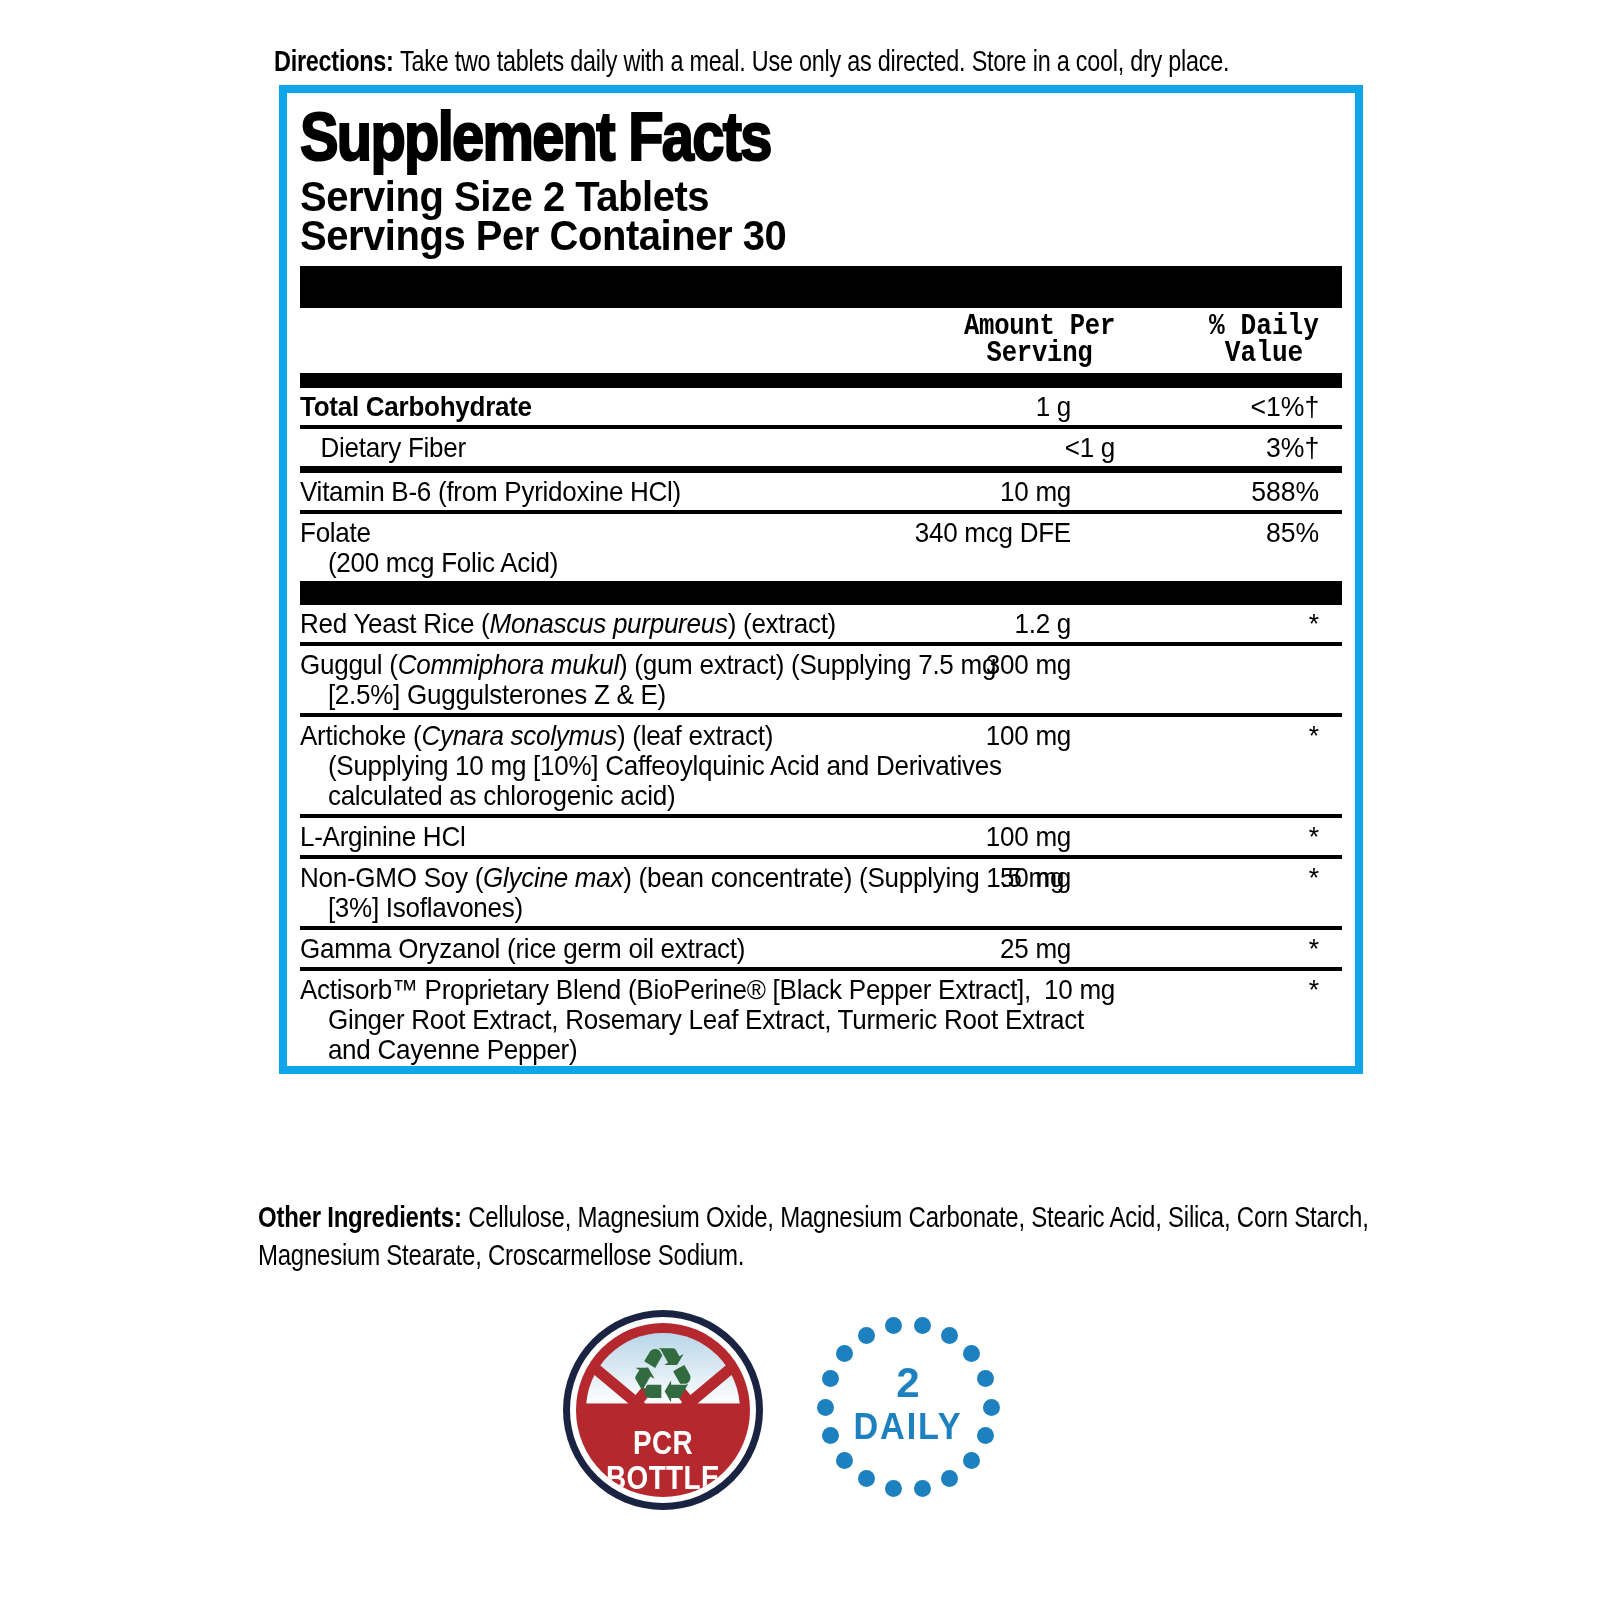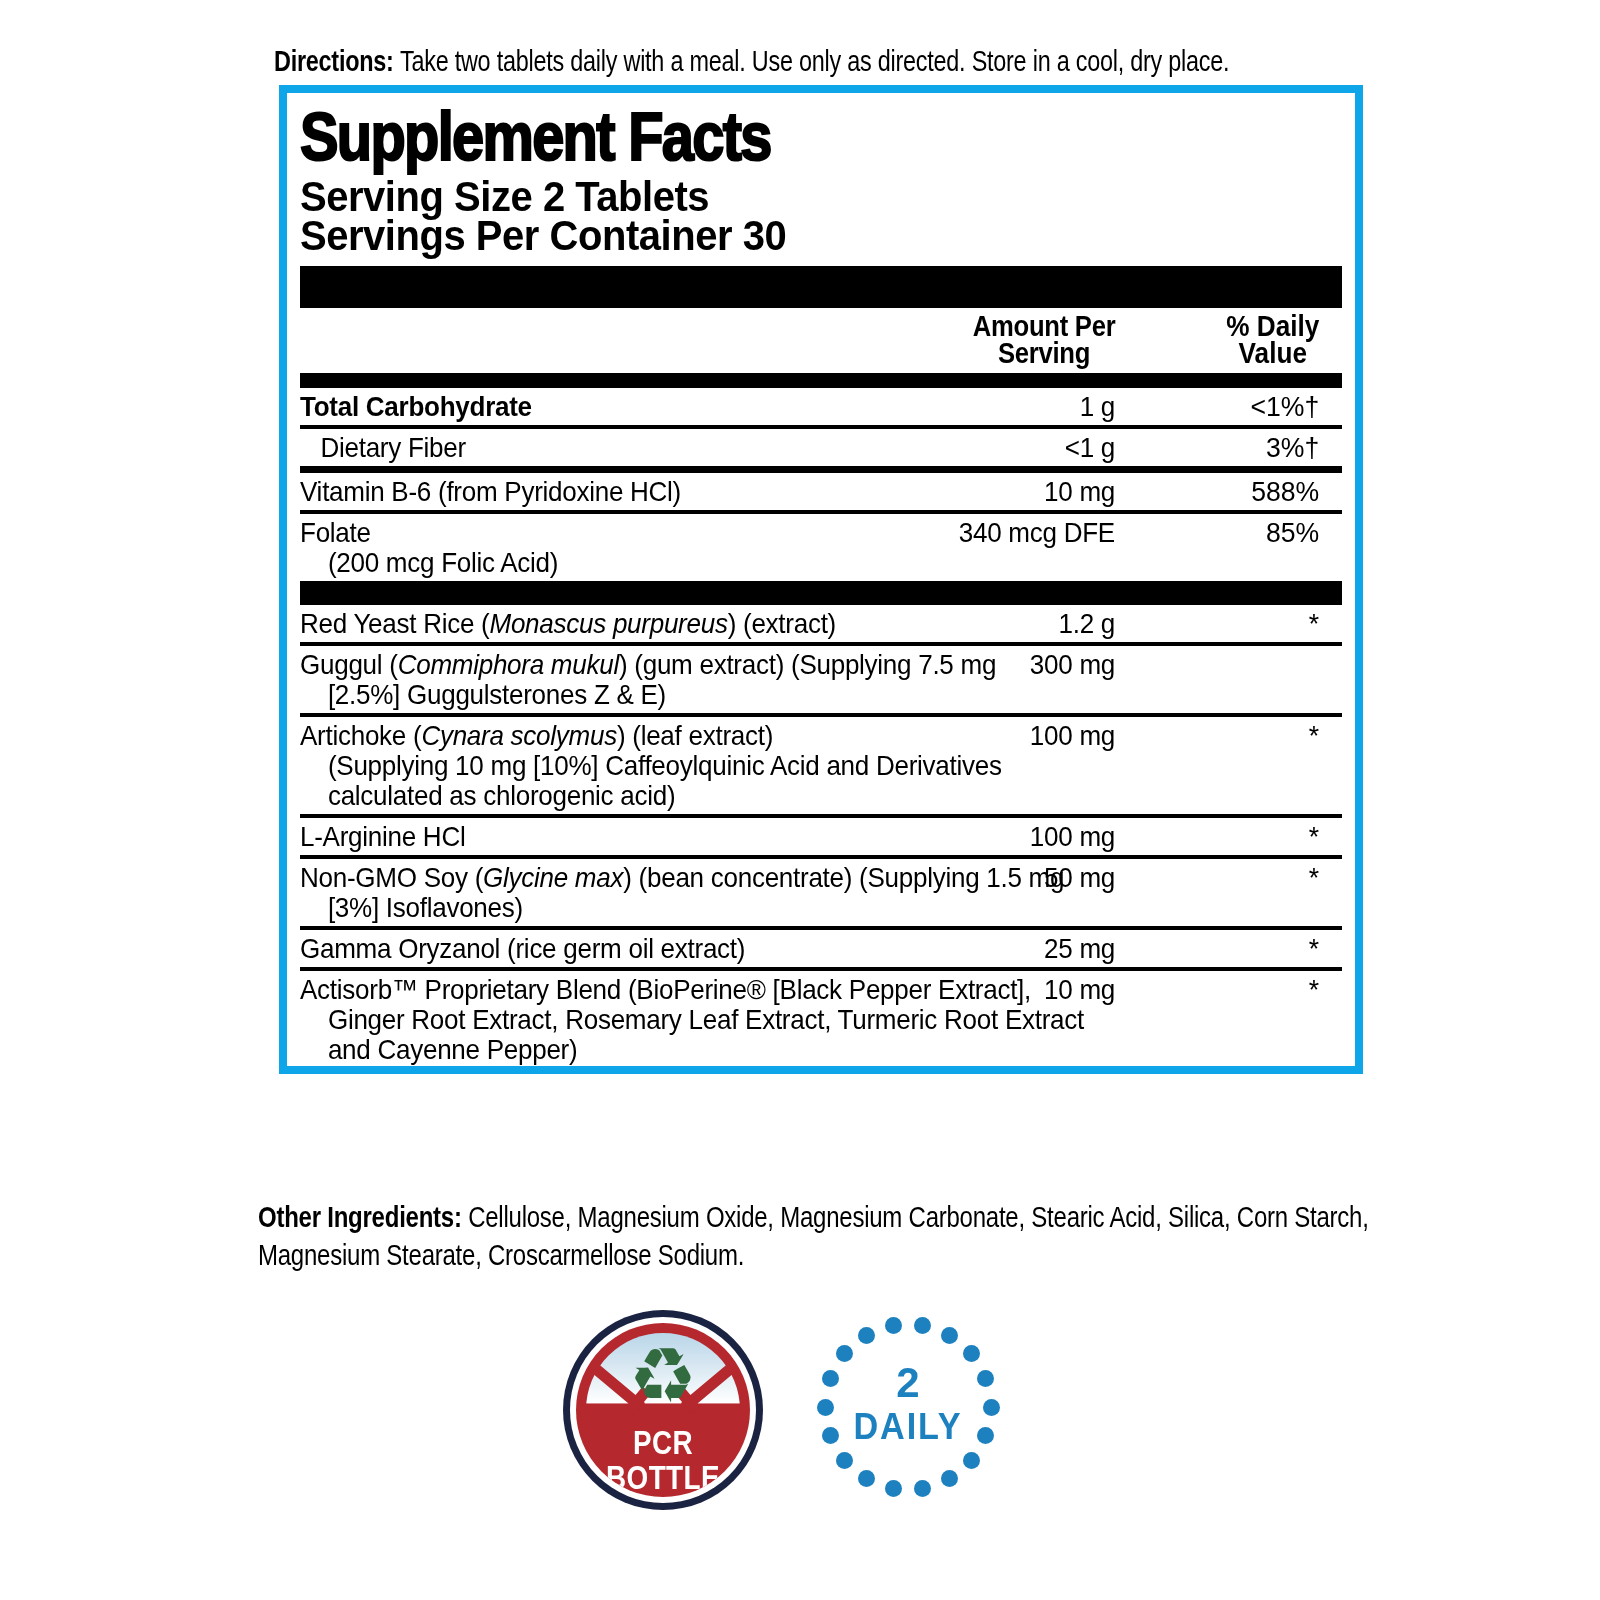--- a/index.html
+++ b/index.html
@@ -26,36 +26,36 @@
   .serv1{margin-top:6px;}
 
   .bar{background:#000;width:100%;}
   .bar1{height:42px;margin-top:11px;}
   .bar2{height:15px;}
   .bar-mid{height:20px;}
   .bar4{height:40px;margin-top:4px;}
 
   
   .frow{display:flex;align-items:flex-start;padding:4px 0 3px;}
-  .sep-line{border-bottom:4px solid #000;}
+  .sep-line{border-bottom:4px solid #000;gap:44px;}
   .sep-thick{border-bottom:7px solid #000;}
   .sep-none{border-bottom:none;}
   .cell-name{flex:1 1 auto;min-width:0;}
   .name-line{white-space:nowrap;line-height:30px;font-size:28px;
     transform:scaleX(0.93);transform-origin:0 50%;letter-spacing:-0.3px;}
   .cont{padding-left:30px;}
   .b .name-line{font-weight:bold;}
   .ind .name-line{padding-left:22px;}
   .it{font-style:italic;}
   .cell-amt{flex:0 0 160px;text-align:right;font-size:28px;line-height:30px;
     white-space:nowrap;transform:scaleX(0.93);transform-origin:100% 50%;letter-spacing:-0.3px;}
   .cell-dv{flex:0 0 227px;box-sizing:border-box;padding-right:24px;text-align:right;
     font-size:28px;line-height:30px;white-space:nowrap;
     transform:scaleX(0.95);transform-origin:100% 50%;}
-  .header-row{padding:5px 0 4px;}
+  .header-row{padding:5px 0 4px;font-family:Liberation Mono, monospace;}
   .hdr{display:inline-block;text-align:center;font-weight:bold;font-size:29px;line-height:27px;
     transform:scaleX(0.95);transform-origin:100% 50%;}
 
   
   .other{position:absolute;left:258px;top:1198px;}
   .oi-line{display:block;white-space:nowrap;font-size:30px;line-height:38px;
     transform:scaleX(0.80);transform-origin:0 50%;letter-spacing:-0.3px;}
   .oi-line b{font-weight:bold;}
 
   

